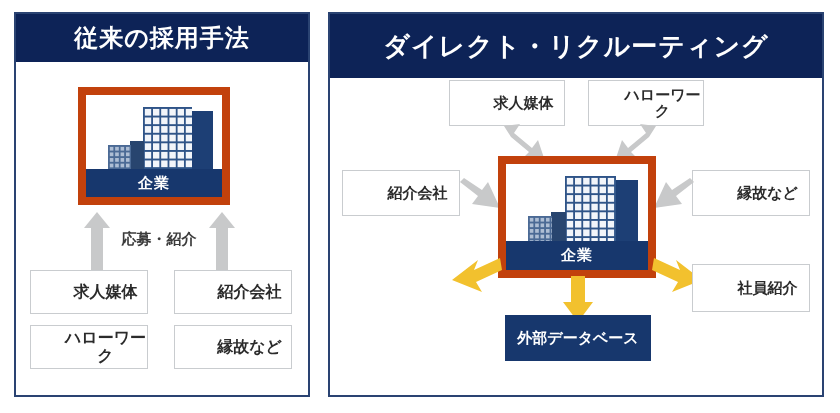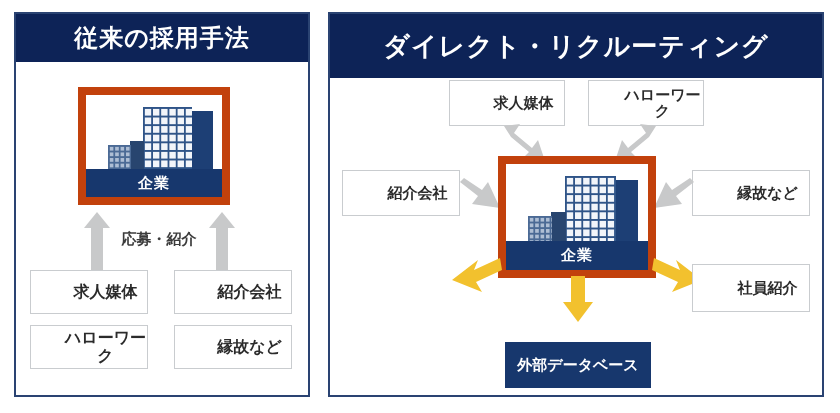--- a/index.html
+++ b/index.html
@@ -121,21 +121,20 @@
     position: absolute;
     box-sizing: border-box;
     background: #17376d;
     color: #ffffff;
     font-weight: bold;
     font-size: 15px;
     display: flex;
     align-items: center;
     justify-content: center;
     text-align: center;
-    margin-top: 27px;
   }
 
   
   .flow-label {
     position: absolute;
     color: #3b3b3b;
     font-weight: bold;
     font-size: 15px;
     white-space: nowrap;
     text-align: center;

